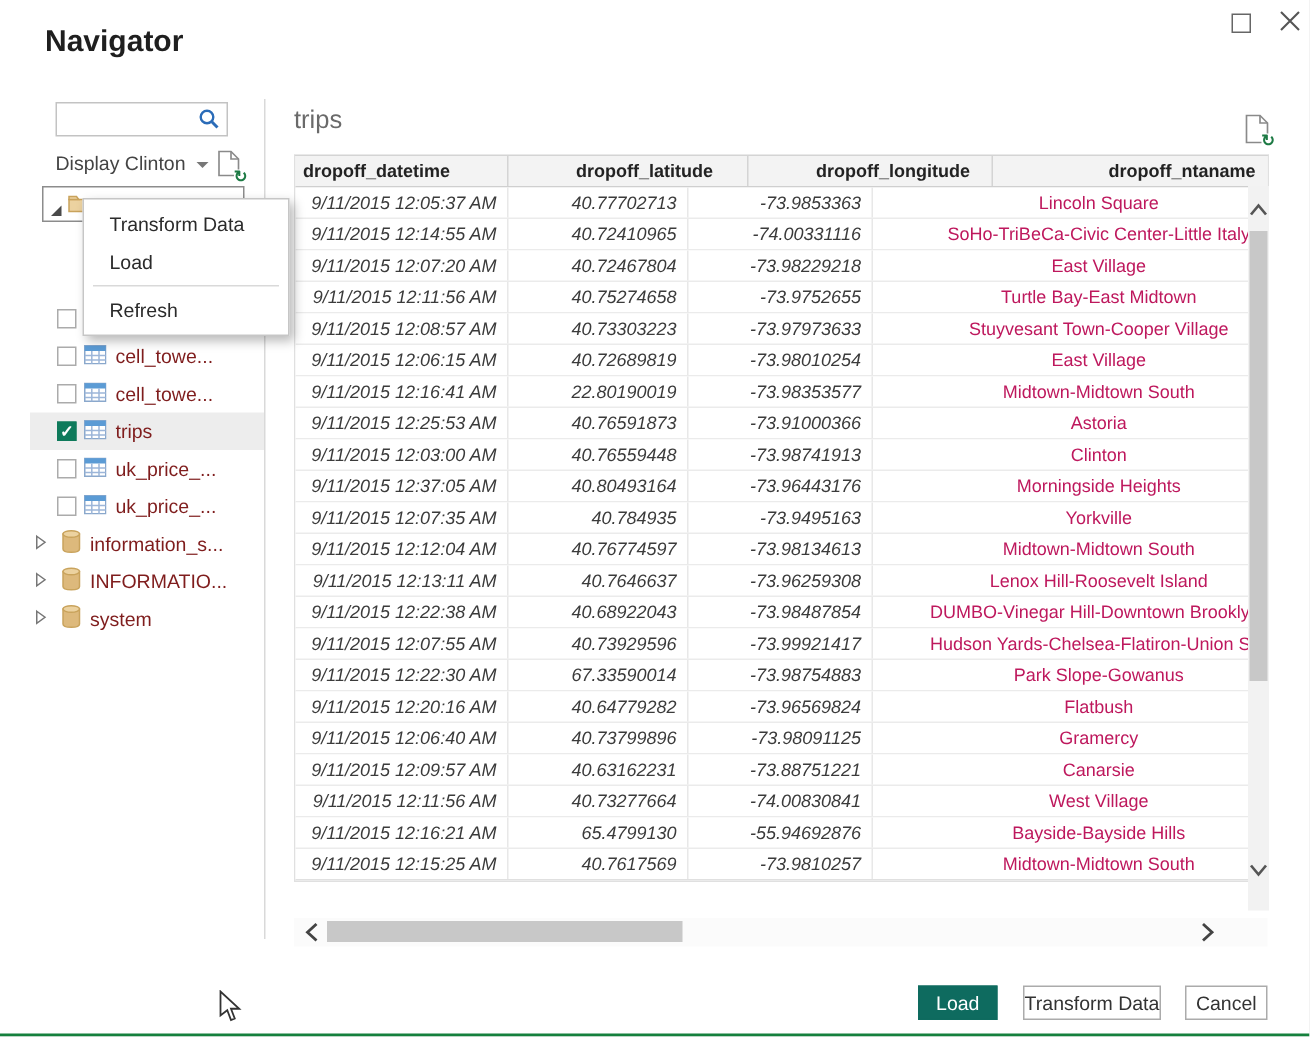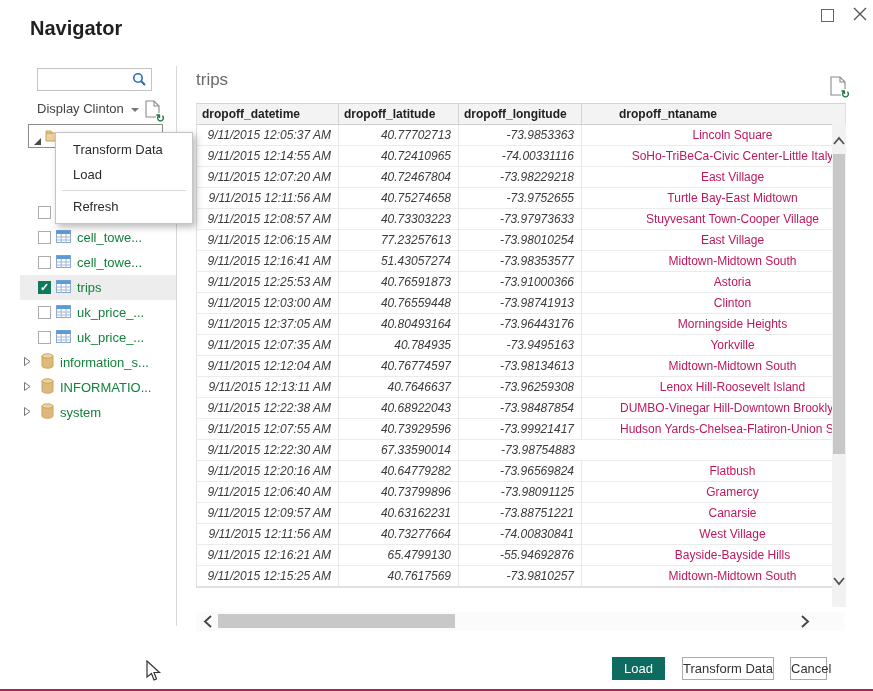--- a/index.html
+++ b/index.html
@@ -1,20 +1,20 @@
 <!DOCTYPE html>
 <html><head>
 <meta charset="utf-8">
 <style>
   * { margin:0; padding:0; box-sizing:border-box; }
   html,body { background:#e9e9e9; }
   .stage {
     position:relative; width:873px; height:691px; background:#ffffff;
     font-family:"Liberation Sans", sans-serif; color:#333; overflow:hidden;
-    border-bottom:2px solid #be185d;
+    border-bottom:2px solid #15803d;
   }
   
   .win-title { position:absolute; left:30px; top:17px; font-size:20px; font-weight:700; color:#1f1f1f; }
   .win-max { position:absolute; left:821px; top:9px; width:13px; height:13px; border:1px solid #666; cursor:pointer; }
   .win-close { position:absolute; left:851px; top:5px; width:18px; height:18px; cursor:pointer; }
   
   .search-box { position:absolute; left:37px; top:68px; width:115px; height:23px; border:1px solid #c3c3c3; background:#fff; }
   .search-box input { position:absolute; left:3px; top:1px; width:90px; height:19px; border:none; outline:none; font-size:12px; font-family:inherit; }
   .search-glyph { position:absolute; right:4px; top:3px; }
   .disp-opts { position:absolute; left:37px; top:101px; font-size:13px; color:#444; cursor:pointer; }
@@ -26,56 +26,56 @@
   
   .root-item { position:absolute; left:28px; top:124px; width:135px; height:24px; border:1px solid #8c8c8c; background:#fff; }
   .root-expander { position:absolute; left:4px; top:7px; }
   .root-folder { position:absolute; left:16px; top:4px; }
   
   .ctx-menu { position:absolute; left:55px; top:132px; width:138px; background:#fff; border:1px solid #c6c6c6; box-shadow:3px 3px 7px rgba(0,0,0,0.28); z-index:20; padding:4px 0; }
   .ctx-item { font-size:13px; color:#2b2b2b; padding:5px 10px 5px 17px; cursor:pointer; }
   .menu-sep { height:1px; background:#d9d9d9; margin:3px 6px; }
   
   .tree { position:absolute; left:20px; top:200px; width:156px; }
-  .tree-row { position:relative; height:25px; display:flex; align-items:center; font-size:13px; color:#15803d; }
+  .tree-row { position:relative; height:25px; display:flex; align-items:center; font-size:13px; color:#7f1d1d; }
   .tree-row.selected { background:#ededed; }
   .tree-row .lbl { margin-left:6px; white-space:nowrap; overflow:hidden; cursor:default; }
   .cbx { width:13px; height:13px; border:1px solid #ababab; background:#fff; margin-left:18px; flex:none; cursor:pointer; position:relative; }
   .cbx.checked { background:#0e7a5b; border-color:#0e7a5b; }
   .cbx.checked::after { content:"\2713"; position:absolute; left:1px; top:-1px; color:#fff; font-size:11px; font-weight:700; }
   .tbl-icon { margin-left:5px; flex:none; }
   .db-expander { margin-left:3px; flex:none; }
   .db-icon { margin-left:9px; flex:none; }
   
   .v-divider { position:absolute; left:176px; top:66px; width:1px; height:560px; background:#d9d9d9; }
   
   .preview-title { position:absolute; left:196px; top:70px; font-size:17px; color:#6a6a6a; }
   .grid-table { position:absolute; left:196px; top:103px; width:650px; border:1px solid #e0e0e0; border-top:1px solid #d4d4d4; }
   .g-row { display:grid; grid-template-columns:142px 120px 123px 1fr; height:21px; border-bottom:1px solid #ebebeb; background:#fff; }
   .g-row:last-child { border-bottom:1px solid #e0e0e0; }
-  .g-head { background:#f3f3f3; border-bottom:1px solid #cfcfcf; }
+  .g-head { background:#f3f3f3; border-bottom:1px solid #cfcfcf;gap:40px; }
   .g-head .cell { font-weight:700; font-style:normal; color:#222; text-align:left; padding-left:5px; border-right:1px solid #d4d4d4; }
   .cell { font-size:12px; line-height:20px; white-space:nowrap; overflow:hidden; border-right:1px solid #e8e8e8; }
   .cell:last-child { border-right:none;margin-left:32px; }
   .c-num { font-style:italic; color:#3b3b3b; text-align:right; padding-right:7px; }
   .c-txt { text-align:center; padding-left:6px; color:#be185d; }
   
   .vscroll { position:absolute; left:832px; top:124px; width:14px; height:483px; background:#f2f2f2; }
   .vscroll .thumb { position:absolute; left:1px; top:30px; width:12px; height:300px; background:#c8c8c8; cursor:pointer; }
   .vs-up { position:absolute; left:0; top:9px; cursor:pointer; }
   .vs-down { position:absolute; left:0; bottom:16px; cursor:pointer; }
   .hscroll { position:absolute; left:196px; top:612px; width:649px; height:19px; background:#fbfbfb; }
   .hscroll .thumb { position:absolute; left:22px; top:2px; width:237px; height:14px; background:#c8c8c8; cursor:pointer; }
   .hs-left { position:absolute; left:6px; top:2px; cursor:pointer; }
   .hs-right { position:absolute; right:34px; top:2px; cursor:pointer; }
   
   .btn { position:absolute; top:657px; height:23px; font-size:13px; font-family:inherit; cursor:pointer; }
   .btn-load { left:612px; width:53px; background:#0e6b5f; color:#fff; border:1px solid #0e6b5f; }
   .btn-transform { left:682px; width:92px; background:#fff; color:#333; border:1px solid #ababab; }
-  .btn-cancel { left:790px; width:37px; background:#fff; color:#333; border:1px solid #ababab; }
+  .btn-cancel { left:790px; width:55px; background:#fff; color:#333; border:1px solid #ababab; }
   .cursor { position:absolute; left:146px; top:660px; z-index:30; pointer-events:none; }
 </style>
 </head>
 <body>
 
 <div class="stage">
 
   <div class="win-title">Navigator</div>
   <div class="win-max"></div>
   <div class="win-close">
@@ -274,27 +274,27 @@
         <div class="cell c-txt">Turtle Bay-East Midtown</div>
       </div>
       <div class="g-row">
         <div class="cell c-num">9/11/2015 12:08:57 AM</div>
         <div class="cell c-num">40.73303223</div>
         <div class="cell c-num">-73.97973633</div>
         <div class="cell c-txt">Stuyvesant Town-Cooper Village</div>
       </div>
       <div class="g-row">
         <div class="cell c-num">9/11/2015 12:06:15 AM</div>
-        <div class="cell c-num">77.23257613</div>
+        <div class="cell c-num">40.72689819</div>
         <div class="cell c-num">-73.98010254</div>
         <div class="cell c-txt">East Village</div>
       </div>
       <div class="g-row">
         <div class="cell c-num">9/11/2015 12:16:41 AM</div>
-        <div class="cell c-num">51.43057274</div>
+        <div class="cell c-num">22.80190019</div>
         <div class="cell c-num">-73.98353577</div>
         <div class="cell c-txt">Midtown-Midtown South</div>
       </div>
       <div class="g-row">
         <div class="cell c-num">9/11/2015 12:25:53 AM</div>
         <div class="cell c-num">40.76591873</div>
         <div class="cell c-num">-73.91000366</div>
         <div class="cell c-txt">Astoria</div>
       </div>
       <div class="g-row">
@@ -336,20 +336,21 @@
       <div class="g-row">
         <div class="cell c-num">9/11/2015 12:07:55 AM</div>
         <div class="cell c-num">40.73929596</div>
         <div class="cell c-num">-73.99921417</div>
         <div class="cell c-txt">Hudson Yards-Chelsea-Flatiron-Union Square</div>
       </div>
       <div class="g-row">
         <div class="cell c-num">9/11/2015 12:22:30 AM</div>
         <div class="cell c-num">67.33590014</div>
         <div class="cell c-num">-73.98754883</div>
+        <div class="cell c-txt">Park Slope-Gowanus</div>
       </div>
       <div class="g-row">
         <div class="cell c-num">9/11/2015 12:20:16 AM</div>
         <div class="cell c-num">40.64779282</div>
         <div class="cell c-num">-73.96569824</div>
         <div class="cell c-txt">Flatbush</div>
       </div>
       <div class="g-row">
         <div class="cell c-num">9/11/2015 12:06:40 AM</div>
         <div class="cell c-num">40.73799896</div>

